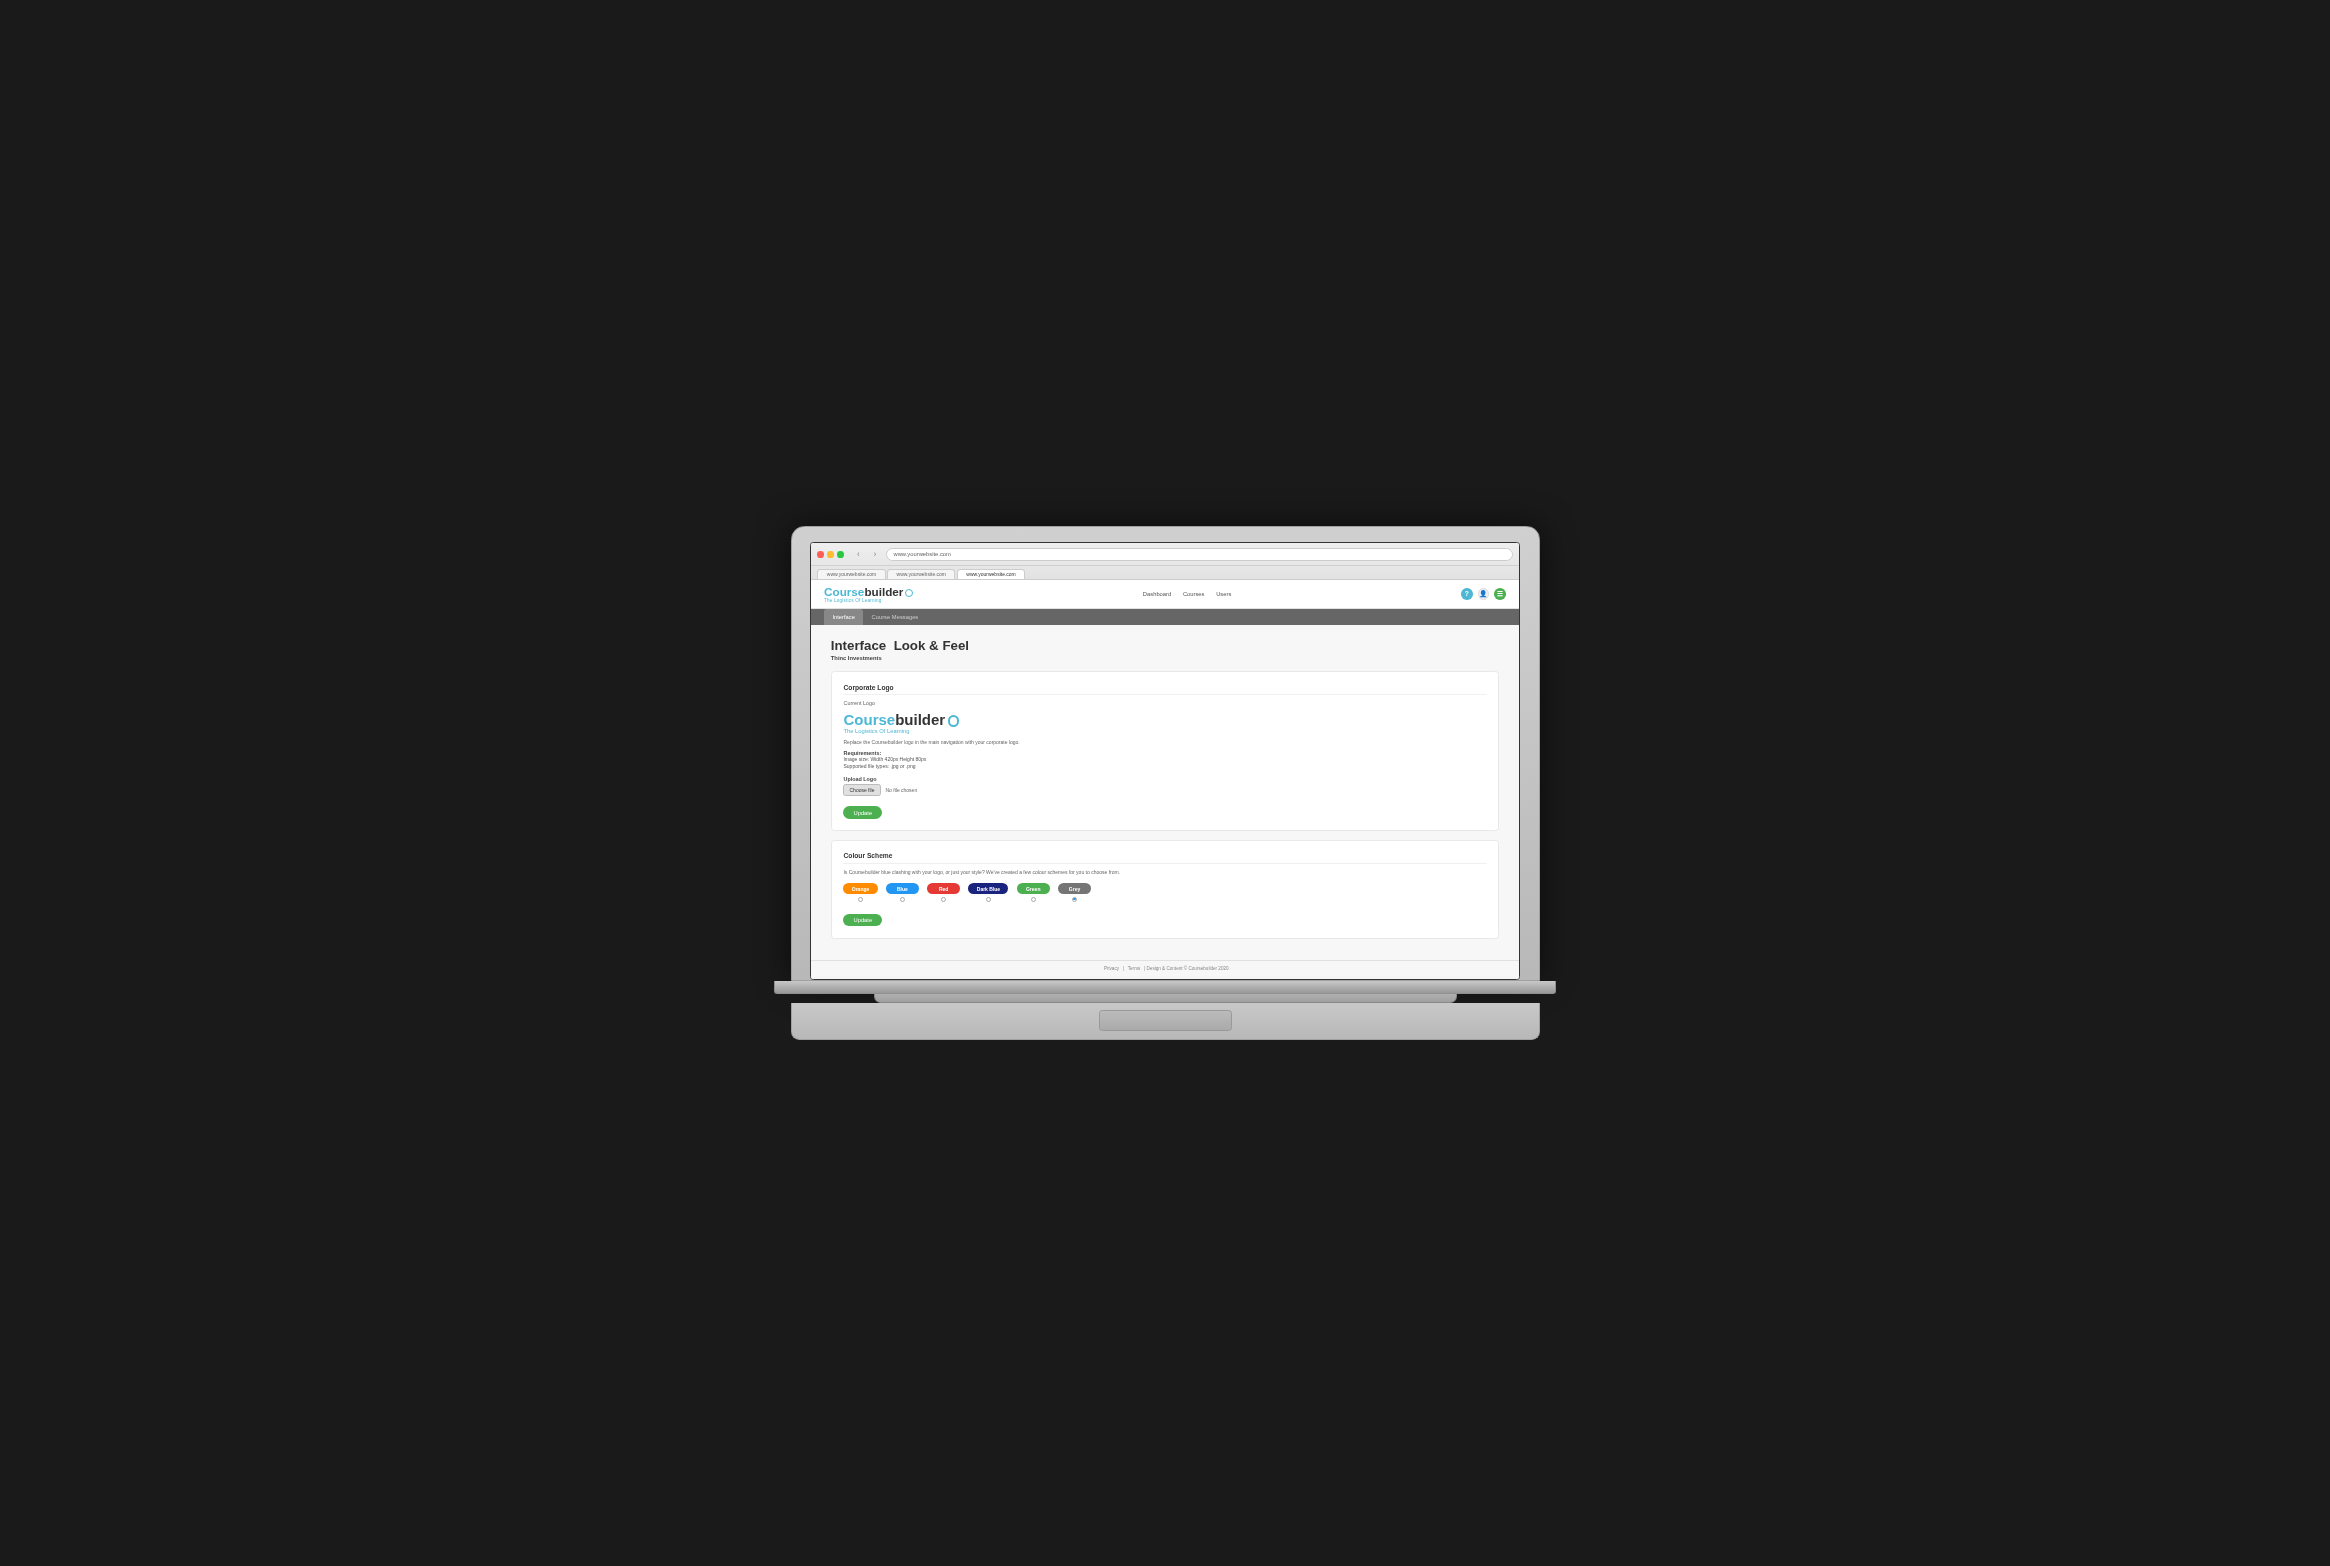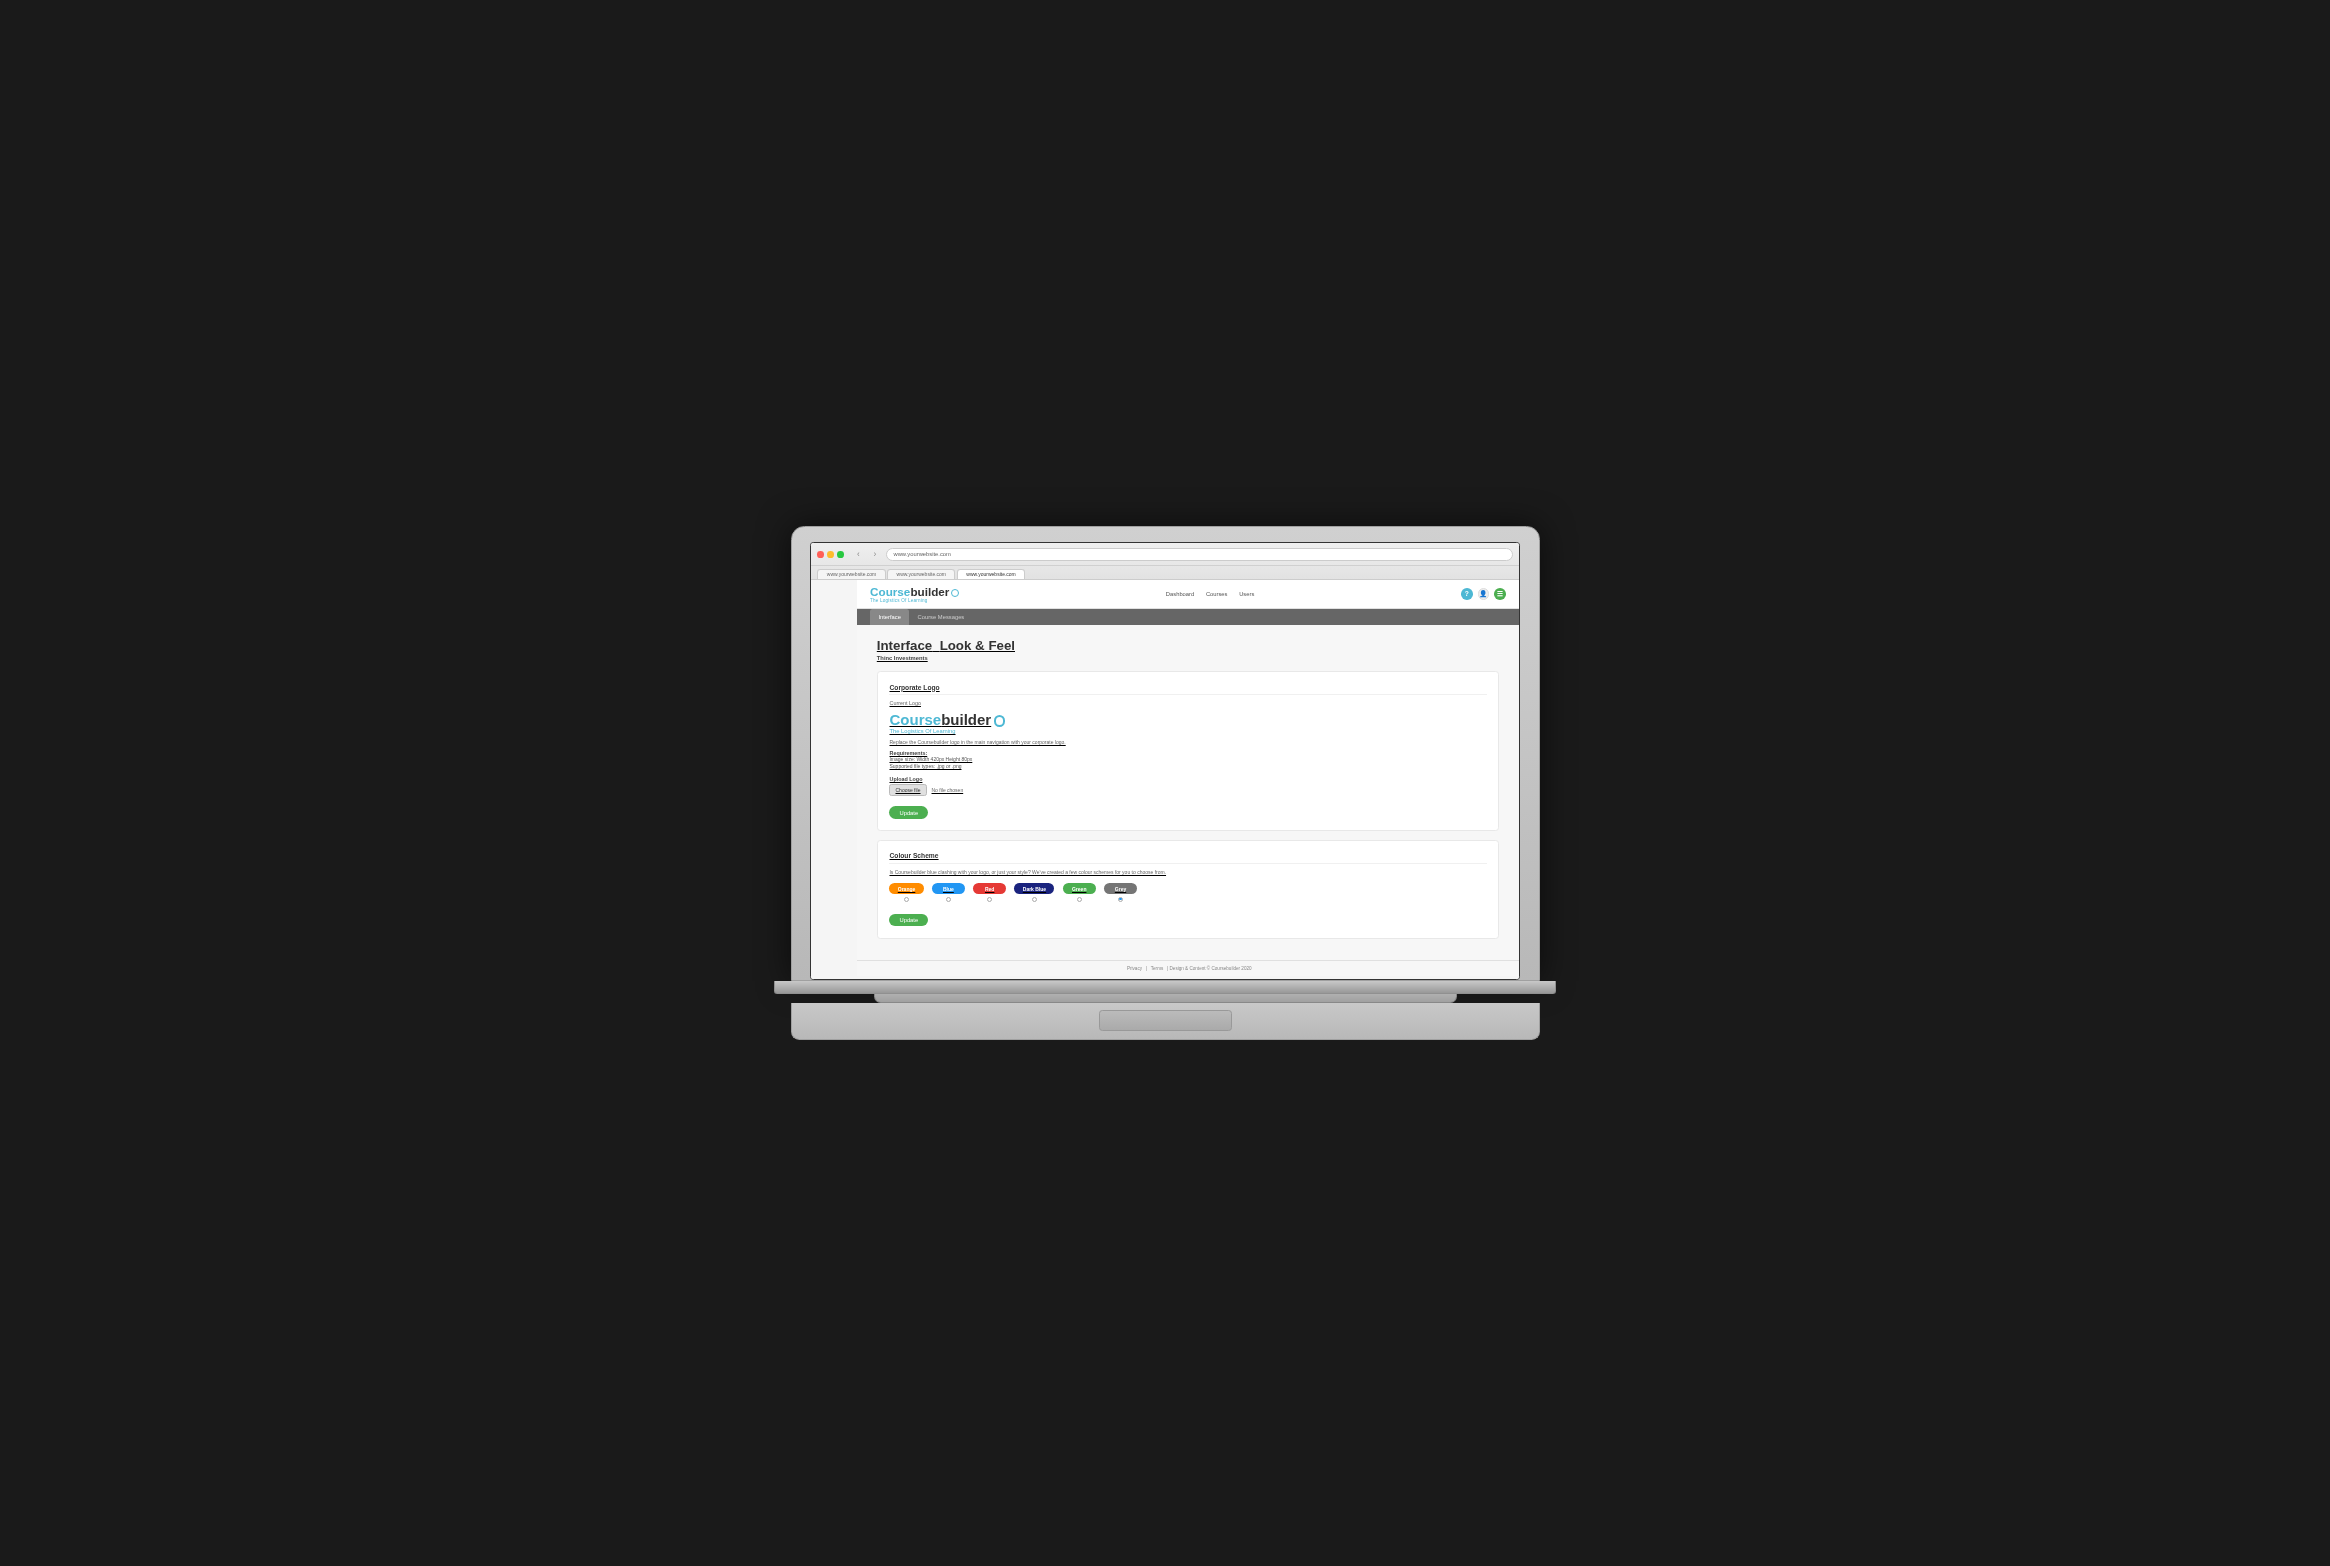--- a/index.html
+++ b/index.html
@@ -101,21 +101,20 @@
     }
     .browser-tab.active {
       background: #fff;
       color: #333;
     }
 
     
     .app-content {
       background: #f5f5f5;
       min-height: 399px;
-      padding-left: 46px;
     }
 
     
     .app-navbar {
       background: #fff;
       border-bottom: 0.8px solid #e0e0e0;
       display: flex;
       align-items: center;
       padding: 5px 13.3px;
       justify-content: space-between;
@@ -190,21 +189,20 @@
     .subnav-tab.active {
       background: #888;
       color: #fff;
       border-radius: 2.5px 2.5px 0 0;
     }
 
     
     .page-content {
       padding: 13.3px 20px;
       background: #f7f7f7;
-      text-decoration: underline;
     }
 
     .page-title {
       font-size: 13.3px;
       font-weight: bold;
       color: #333;
       margin-bottom: 1.7px;
     }
     .page-title span { color: #333; }
 

